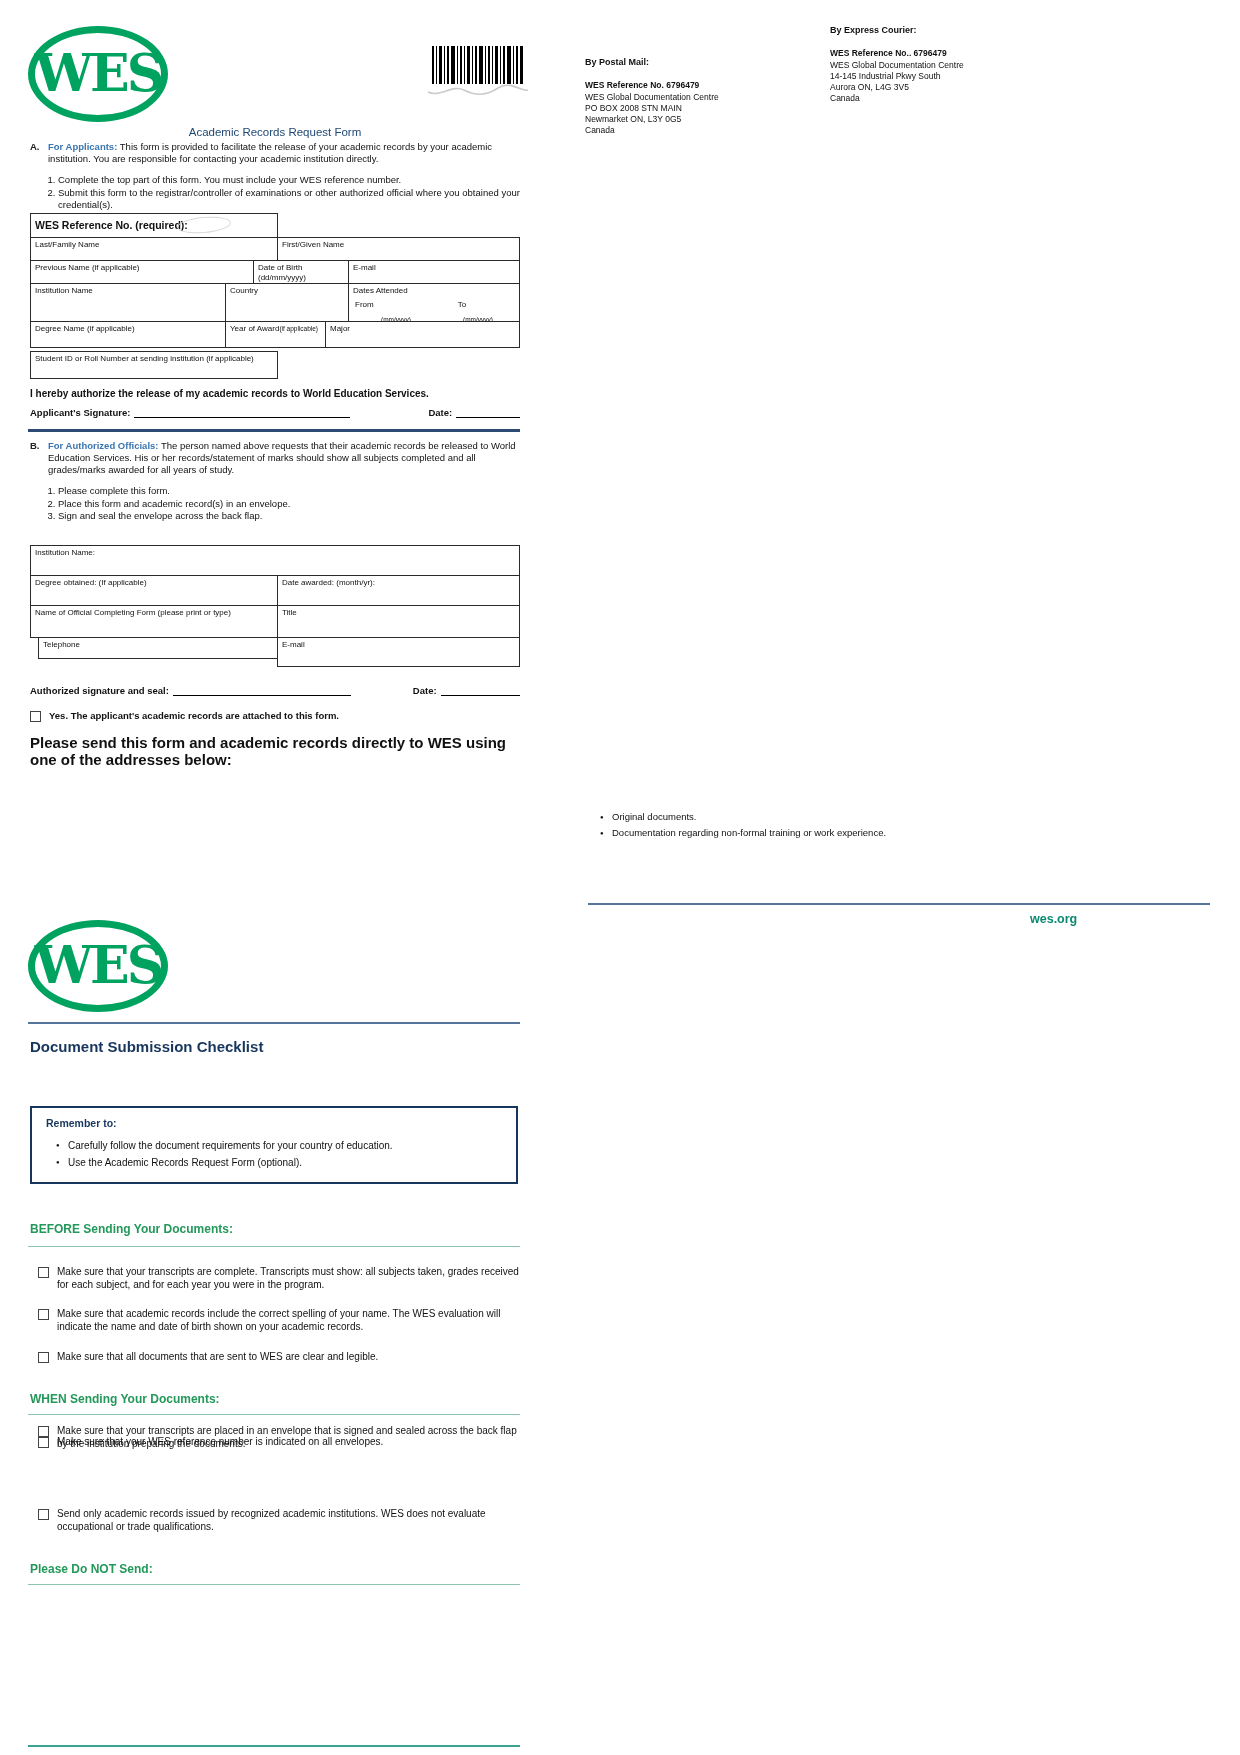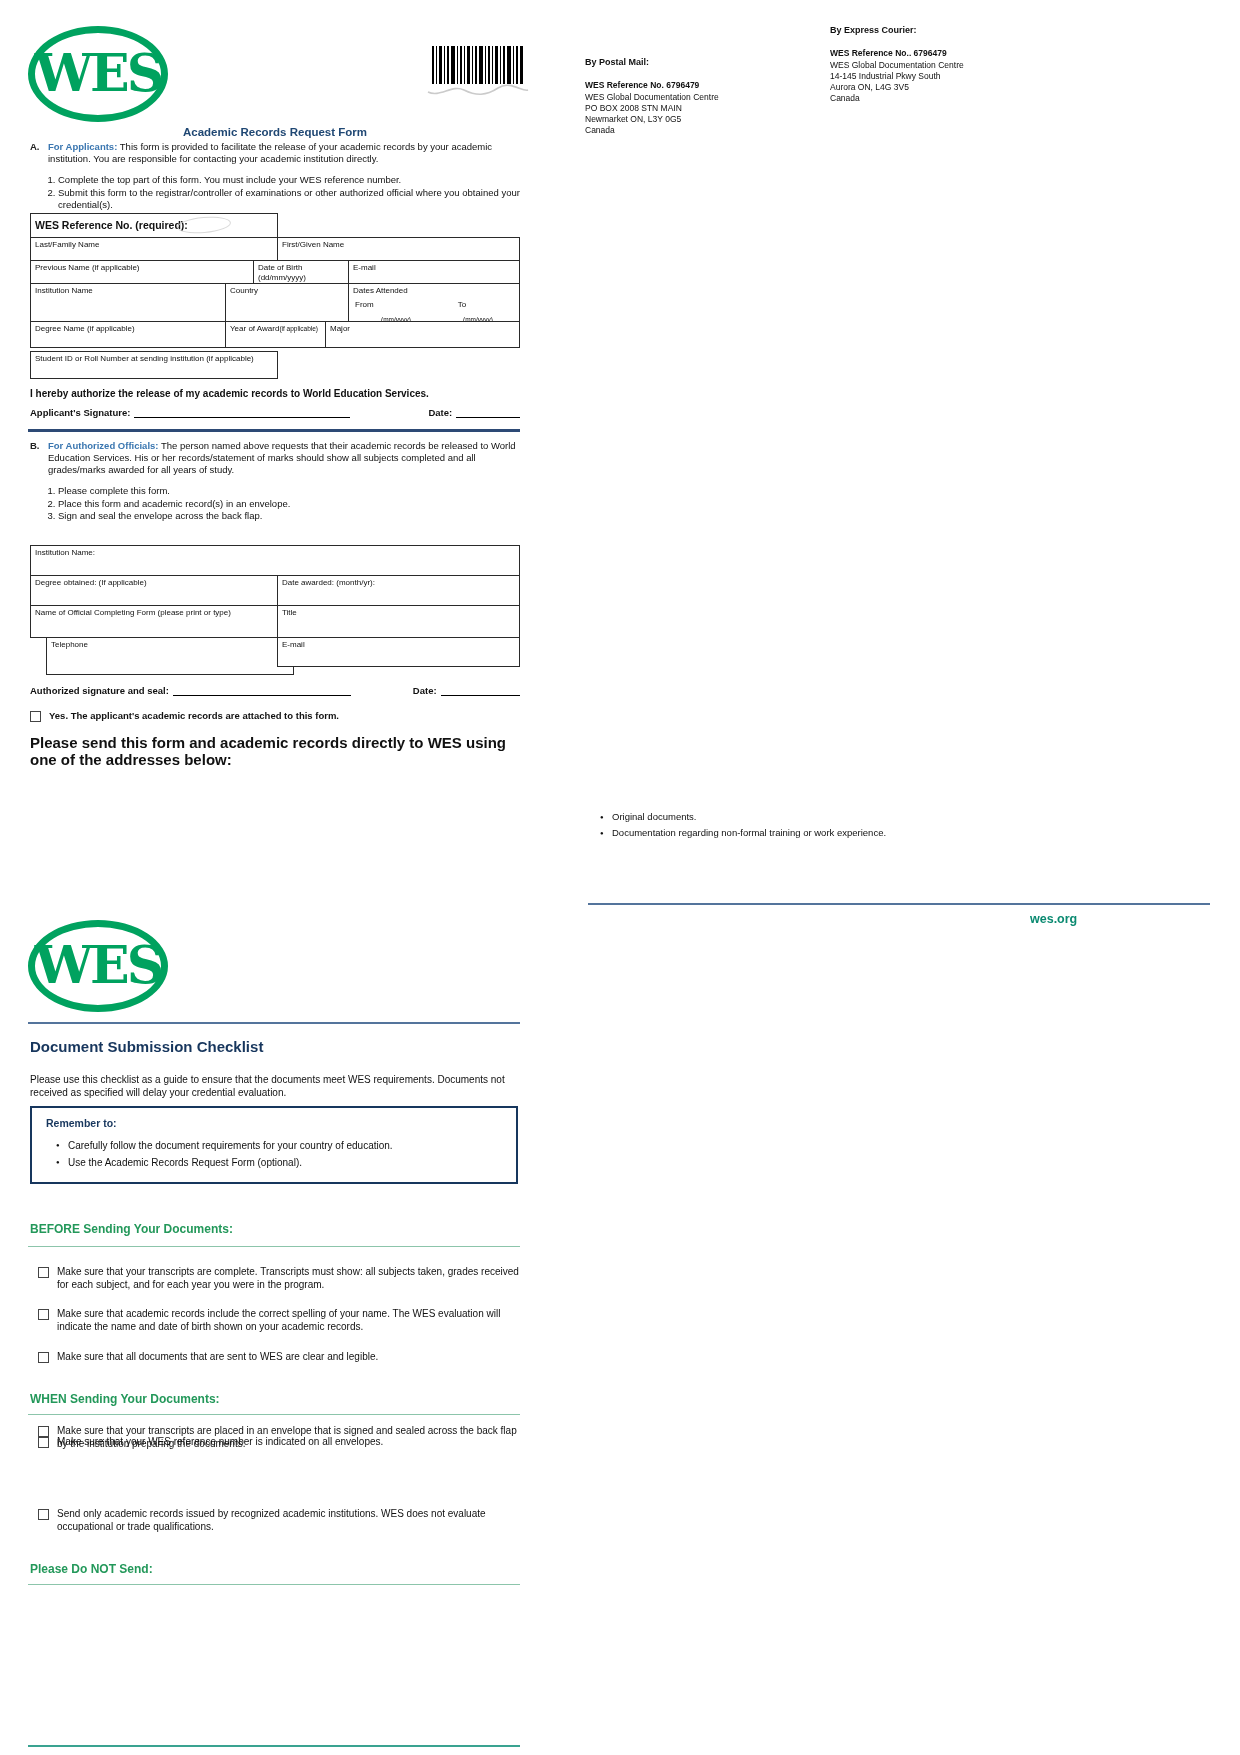--- a/index.html
+++ b/index.html
@@ -24,21 +24,21 @@
   .addr{position:absolute;width:235px;font-size:8.5px;line-height:11px;}
   .addr .h{font-weight:bold;font-size:9px;margin-bottom:12px;}
   .addr .ref{font-weight:bold;margin-bottom:1px;}
 
   
   .barcode{position:absolute;left:432px;top:46px;width:92px;height:40px;}
   .scrawl{position:absolute;left:426px;top:78px;width:104px;height:22px;}
 
   
   .doc-title{position:absolute;left:30px;top:126px;width:490px;text-align:center;
-    font-size:11.5px;font-weight:bold;color:#1f4773;}
+    font-size:11.5px;font-weight:normal;color:#1f4773;}
   .section{position:absolute;left:30px;width:496px;font-size:9.5px;line-height:12px;}
   .sec-flag{position:absolute;left:0;top:0;font-weight:bold;color:#222;}
   .sec-body{padding-left:18px;}
   .sec-head{font-weight:bold;color:var(--steel-blue);}
   .steps{margin:9px 0 0 28px;font-size:9.5px;line-height:12.5px;}
   .steps li{margin:0;}
 
   
   .ftable{position:absolute;left:30px;width:490px;}
   .cell{position:absolute;border:1px solid #2a2a2a;padding:2px 4px;background:#fff;}
@@ -249,21 +249,21 @@
     </div>
     <div class="cell" style="left:247px;top:30px;width:243px;height:31px;">
       <span class="cell-label">Date awarded: (month/yr):</span>
     </div>
     <div class="cell" style="left:0;top:60px;width:248px;height:33px;">
       <span class="cell-label">Name of Official Completing Form (please print or type)</span>
     </div>
     <div class="cell" style="left:247px;top:60px;width:243px;height:33px;">
       <span class="cell-label">Title</span>
     </div>
-    <div class="cell" style="left:16px;top:92px;width:248px;height:38px;">
+    <div class="cell" style="left:8px;top:92px;width:248px;height:22px;">
       <span class="cell-label">Telephone</span>
     </div>
     <div class="cell" style="left:247px;top:92px;width:243px;height:30px;">
       <span class="cell-label">E-mail</span>
     </div>
   </div>
 
   <div class="sigrow" style="top:684px;">
     <span>Authorized signature and seal:</span>
     <span class="sigline" style="width:178px;margin-left:4px;"></span>
@@ -288,21 +288,20 @@
 
   <div class="wes-logo" style="left:28px;top:920px;height:92px;">
     <div class="wes-ellipse" style="height:92px;"></div>
     <div class="wes-word" style="top:5px;">WES</div>
   </div>
 
   <div class="rule-navy" style="left:28px;top:1022px;width:492px;"></div>
 
   <div class="cl-heading" style="top:1038px;">Document Submission Checklist</div>
 
-  <div class="cl-intro" style="top:1073px;">Please use this checklist as a guide to ensure that the documents meet WES requirements. Documents not received as specified will delay your credential evaluation.</div>
 
   <div class="remember-box" style="top:1106px;">
     <div class="rh">Remember to:</div>
     <div class="bullet" style="margin-left:10px;">Carefully follow the document requirements for your country of education.</div>
     <div class="bullet" style="margin-left:10px;">Use the Academic Records Request Form (optional).</div>
   </div>
 
   <div class="green-head" style="top:1222px;">BEFORE Sending Your Documents:</div>
   <div class="rule-green" style="left:28px;top:1246px;width:492px;"></div>
 

